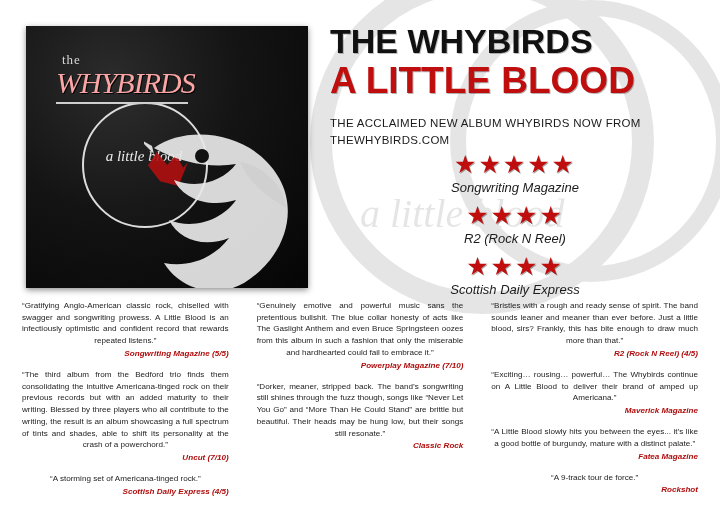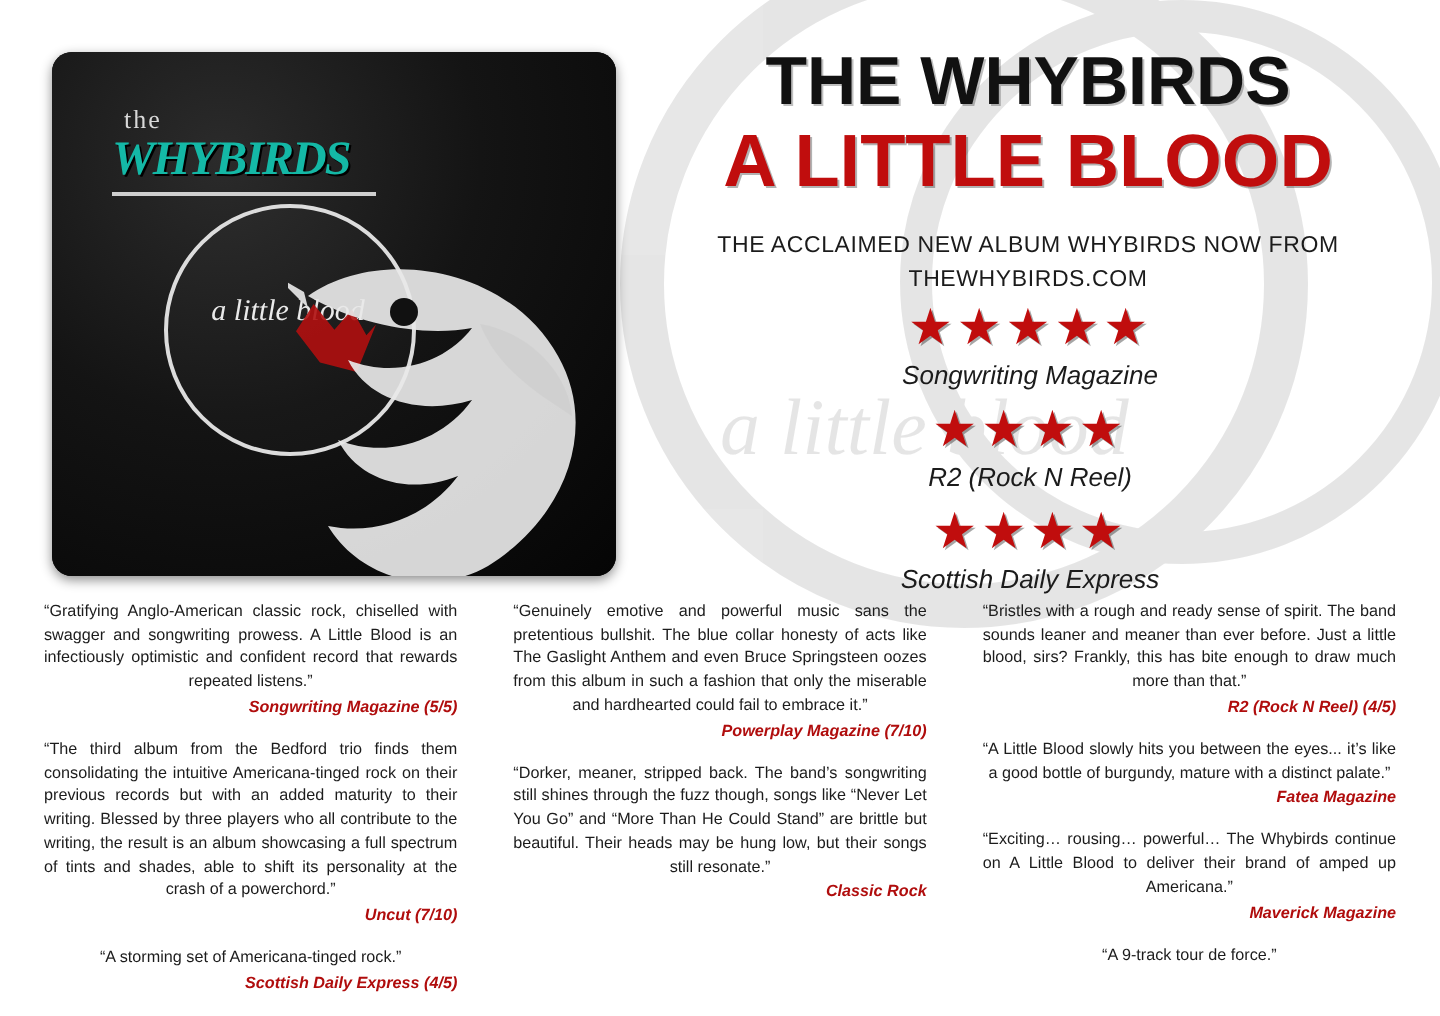--- a/index.html
+++ b/index.html
@@ -50,21 +50,20 @@
   
   .album {
     position: absolute;
     left: 26px;
     top: 26px;
     width: 282px;
     height: 262px;
     background: #0c0c0c;
     box-shadow: 0 2px 6px rgba(0,0,0,0.45);
     overflow: hidden;
-    border-radius: 10px;
   }
   .album .art-bg {
     position: absolute;
     inset: 0;
     background:
       radial-gradient(circle at 30% 20%, #2b2b2b 0%, #141414 45%, #050505 100%);
   }
   .album .logo-block {
     position: absolute;
     left: 30px;
@@ -73,23 +72,23 @@
     text-align: left;
   }
   .album .logo-the {
     color: #d8d8d8;
     font-size: 13px;
     font-family: "Liberation Serif", serif;
     letter-spacing: 1px;
     margin-left: 6px;
   }
   .album .logo-name {
-    color: #14b8a6;
-    font-size: 24px;
-    font-weight: bold;
+    color: #fca5a5;
+    font-size: 30px;
+    font-weight: normal;
     font-style: italic;
     letter-spacing: -1px;
     line-height: 1;
     font-family: "Liberation Serif", serif;
     text-shadow: 1px 1px 0 #000;
   }
   .album .logo-rule {
     width: 132px;
     height: 2px;
     background: #cfcfcf;
@@ -133,21 +132,20 @@
     clip-path: polygon(0% 40%, 22% 0%, 48% 38%, 70% 8%, 88% 46%, 100% 30%, 76% 100%, 30% 86%);
     opacity: 0.9;
   }
 
   
   .head {
     position: absolute;
     left: 330px;
     top: 24px;
     width: 368px;
-    text-align: center;
   }
   .band-name {
     font-size: 34px;
     font-weight: bold;
     letter-spacing: 0px;
     color: #111;
     font-family: "Liberation Sans", sans-serif;
     line-height: 1.05;
     text-shadow: 1px 1px 0 rgba(0,0,0,0.25);
   }
@@ -297,26 +295,27 @@
         <div class="quote-src">Classic Rock</div>
       </div>
     </div>
 
     <div class="col">
       <div class="quote">
         <div class="quote-text">“Bristles with a rough and ready sense of spirit. The band sounds leaner and meaner than ever before. Just a little blood, sirs? Frankly, this has bite enough to draw much more than that.”</div>
         <div class="quote-src">R2 (Rock N Reel) (4/5)</div>
       </div>
       <div class="quote">
+        <div class="quote-text">“Exciting… rousing… powerful… The Whybirds continue on A Little Blood to deliver their brand of amped up Americana.”</div>
+        <div class="quote-src">Maverick Magazine</div>
+      </div>
+      <div class="quote">
         <div class="quote-text">“A Little Blood slowly hits you between the eyes... it’s like a good bottle of burgundy, mature with a distinct palate.”</div>
         <div class="quote-src">Fatea Magazine</div>
       </div>
       <div class="quote">
-        <div class="quote-text">“Exciting… rousing… powerful… The Whybirds continue on A Little Blood to deliver their brand of amped up Americana.”</div>
-        <div class="quote-src">Maverick Magazine</div>
-      </div>
-      <div class="quote">
         <div class="quote-text">“A 9-track tour de force.”</div>
+        <div class="quote-src">Rockshot</div>
       </div>
     </div>
 
   </div>
 </div>
 
 </body></html>

